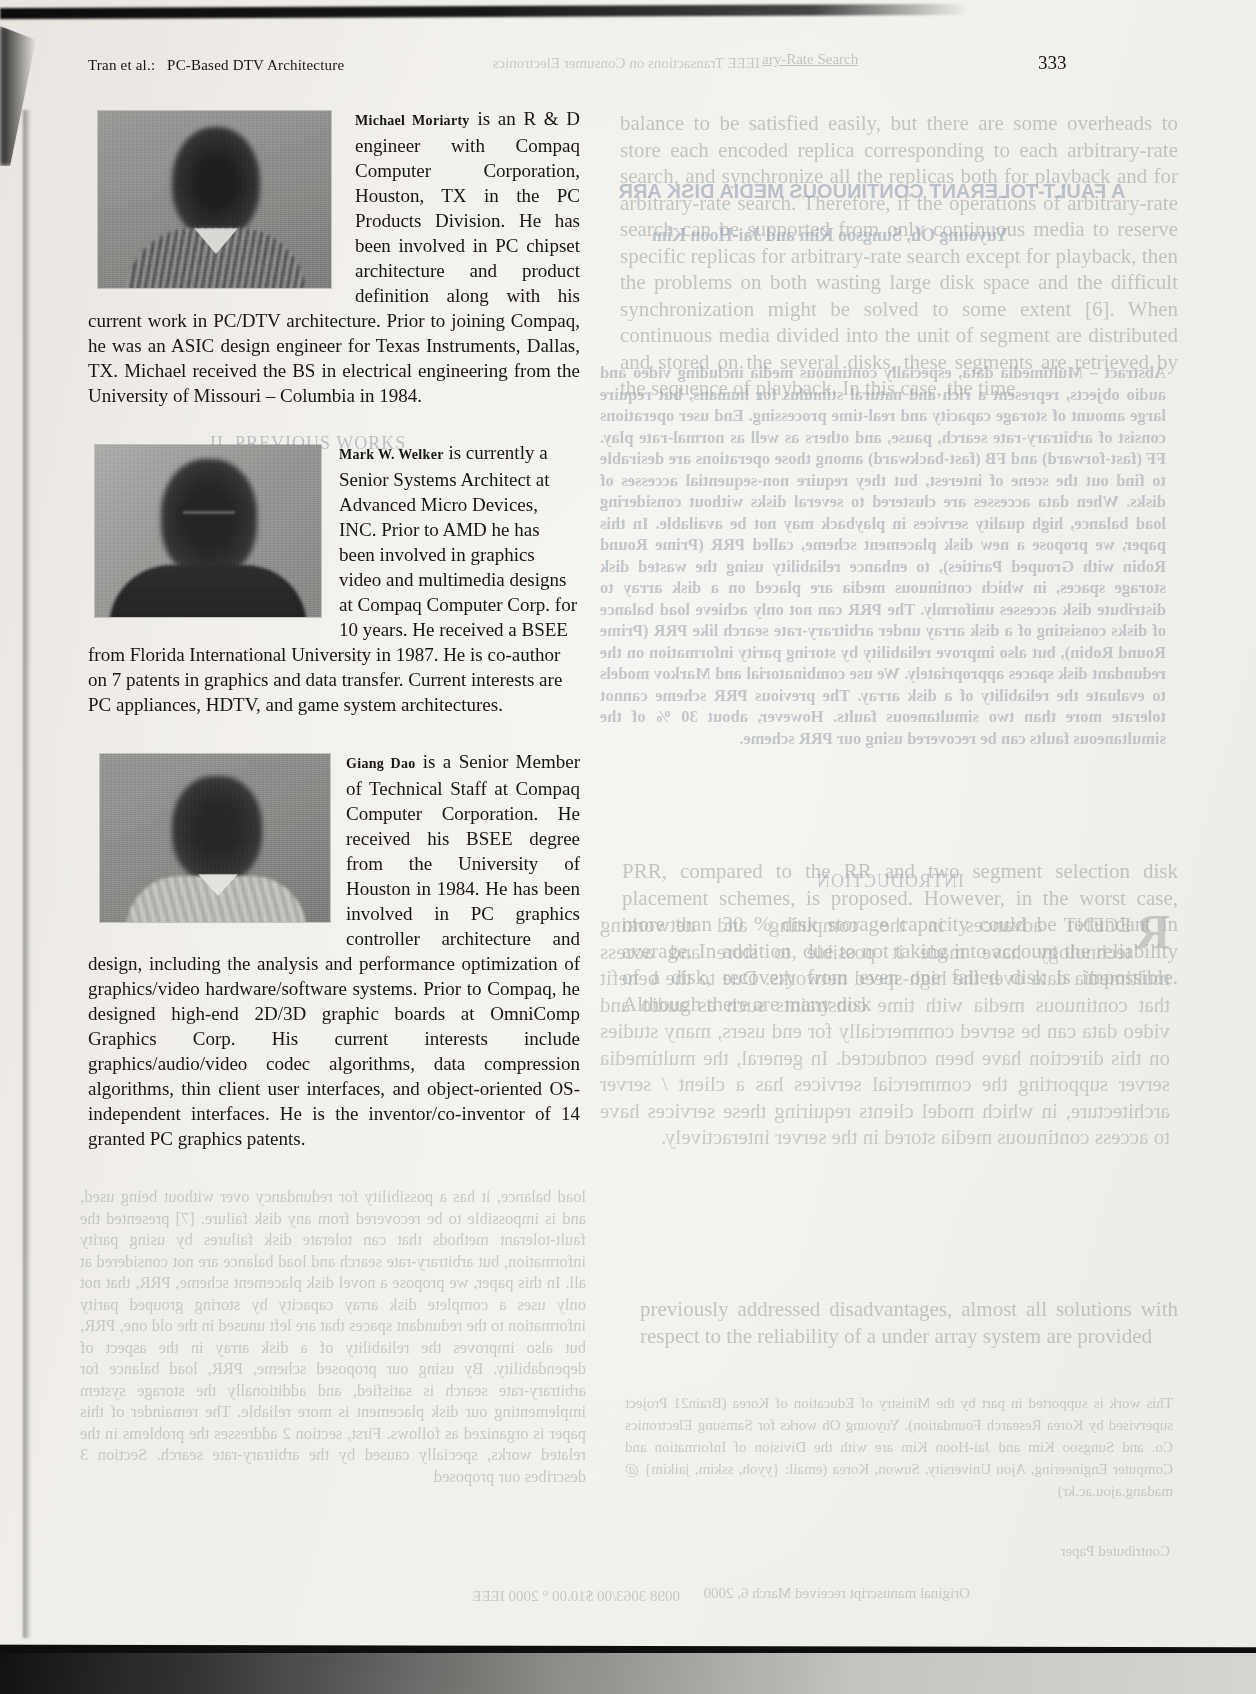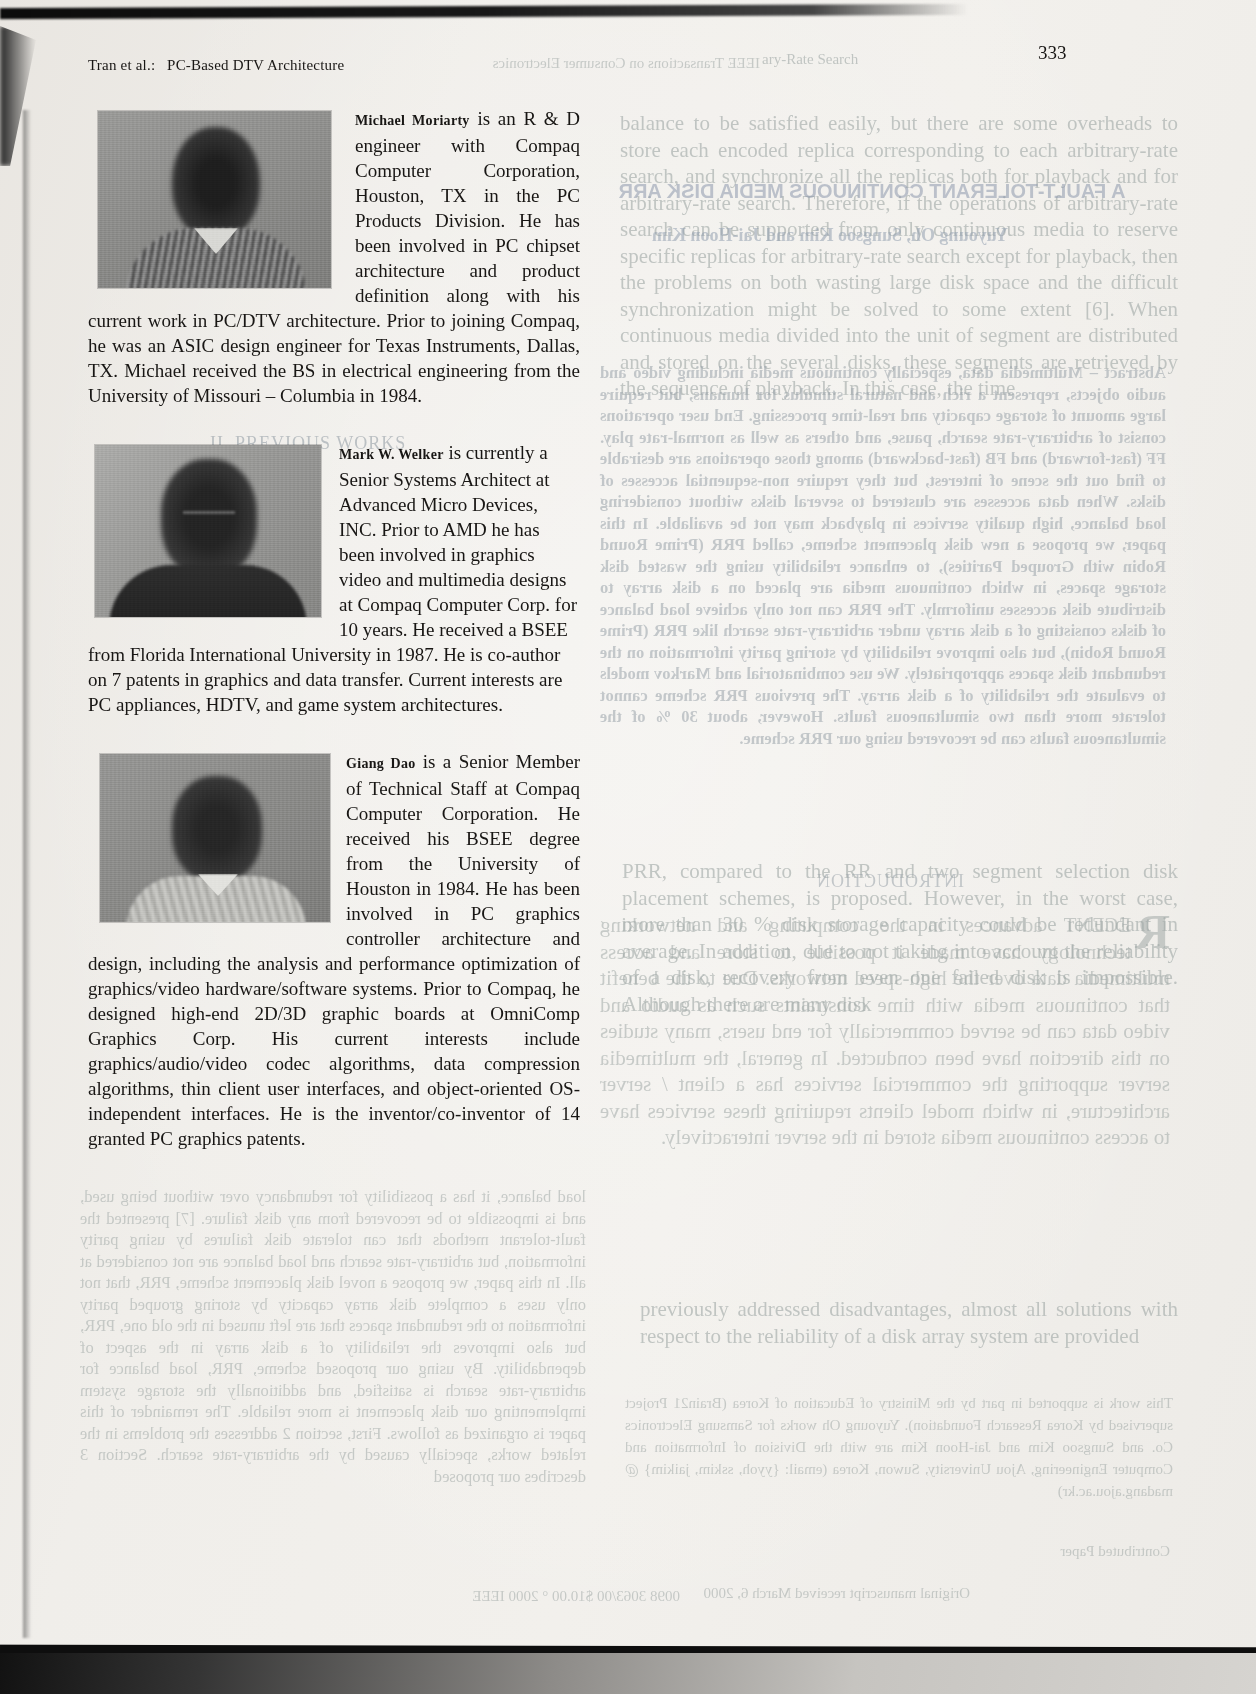--- a/index.html
+++ b/index.html
@@ -21,21 +21,21 @@
   .scan-left-line { position:absolute; top:110px; left:23px; width:8px; height:1528px; z-index:5;
     background:linear-gradient(to right,rgba(55,55,55,.5),rgba(55,55,55,0)); filter:blur(1px); }
   .scan-bottom-bar { position:absolute; left:0; top:1646px; width:1300px; height:9px; z-index:5;
     background:#0e0e0e; transform:rotate(0.12deg); filter:blur(.4px); }
   .scan-bottom-shadow { position:absolute; left:0; top:1653px; width:1256px; height:41px; z-index:5;
     background:linear-gradient(98deg,#121212 0%,#353535 16%,#8d8b88 44%,#c6c4c0 68%,#d6d4d0 100%); }
 
   
   .running-head { position:absolute; left:88px; top:57px; z-index:3;
     font-size:15px; white-space:pre; letter-spacing:.2px; }
-  .page-number { position:absolute; left:1038px; top:42px; z-index:3; font-size:19px; }
+  .page-number { position:absolute; left:1038px; top:52px; z-index:3; font-size:19px; }
 
   
   .content { position:absolute; left:88px; top:106px; width:492px; z-index:2; }
   .bio { margin:0 0 32px 0; }
   .bio p { margin:0; font-size:19px; line-height:25px; text-align:justify; }
   .bio.ragged p { text-align:left; }
   .bio-name { font-weight:bold; font-size:14px; letter-spacing:.3px; }
 
   
   .photo { position:relative; float:left; overflow:hidden;
@@ -94,38 +94,38 @@
 </head>
 <body>
 
 <div class="page">
 
   <div class="scan-top"></div>
   <div class="scan-left-wedge"></div>
   <div class="scan-left-line"></div>
 
   <div class="bleed mir" style="left:430px; top:50px; width:330px; font-size:15px;">IEEE Transactions on Consumer Electronics</div>
-  <div class="bleed read" style="left:762px; top:46px; width:200px; font-size:15px;">ary-Rate Search</div>
+  <div class="bleed read" style="left:762px; top:46px; width:200px; font-size:15px;text-decoration:underline;">ary-Rate Search</div>
 
   <div class="bleed read" style="left:620px; top:110px; width:558px;">balance to be satisfied easily, but there are some overheads to store each encoded replica corresponding to each arbitrary-rate search, and synchronize all the replicas both for playback and for arbitrary-rate search. Therefore, if the operations of arbitrary-rate search can be supported from only continuous media to reserve specific replicas for arbitrary-rate search except for playback, then the problems on both wasting large disk space and the difficult synchronization might be solved to some extent [6]. When continuous media divided into the unit of segment are distributed and stored on the several disks, these segments are retrieved by the sequence of playback. In this case, the time</div>
 
   <div class="bleed mir bt-title" style="left:582px; top:178px; width:580px;">A FAULT-TOLERANT CONTINUOUS MEDIA DISK ARR</div>
   <div class="bleed mir bt-authors" style="left:600px; top:222px; width:460px;">Yuyoung Oh, Sungsoo Kim and Jai-Hoon Kim</div>
 
   <div class="bleed read bt-heading" style="left:210px; top:430px; width:260px;">II. PREVIOUS WORKS</div>
 
   <div class="bleed mir boldish" style="left:600px; top:362px; width:566px; font-size:16.5px; line-height:21.5px;">Abstract – Multimedia data, especially continuous media including video and audio objects, represent a rich and natural stimulus for humans, but require large amount of storage capacity and real-time processing. End user operations consist of arbitrary-rate search, pause, and others as well as normal-rate play. FF (fast-forward) and FB (fast-backward) among those operations are desirable to find out the scene of interest, but they require non-sequential accesses of disks. When data accesses are clustered to several disks without considering load balance, high quality services in playback may not be available. In this paper, we propose a new disk placement scheme, called PRR (Prime Round Robin with Grouped Parities), to enhance reliability using the wasted disk storage spaces, in which continuous media are placed on a disk array to distribute disk accesses uniformly. The PRR can not only achieve load balance of disks consisting of a disk array under arbitrary-rate search like PRR (Prime Round Robin), but also improve reliability by storing parity information on the redundant disk spaces appropriately. We use combinatorial and Markov models to evaluate the reliability of a disk array. The previous PRR scheme cannot tolerate more than two simultaneous faults. However, about 30 % of the simultaneous faults can be recovered using our PRR scheme.</div>
 
   <div class="bleed read" style="left:622px; top:858px; width:556px;">PRR, compared to the RR and two segment selection disk placement schemes, is proposed. However, in the worst case, more than 30 % disk storage capacity could be redundant in average. In addition, due to not taking into account the reliability of a disk, recovery from even one failed disk is impossible. Although there are many disk</div>
 
   <div class="bleed mir bt-heading" style="left:770px; top:868px; width:240px; text-align:center;">INTRODUCTION</div>
 
   <div class="bleed mir dropcap" style="left:600px; top:912px; width:570px;">RECENT advances in the computing and networking technology have made it possible to store and access multimedia data over the high-speed networks. Due to the benefit that continuous media with time constraints such as audio and video data can be served commercially for end users, many studies on this direction have been conducted. In general, the multimedia server supporting the commercial services has a client / server architecture, in which model clients requiring these services have to access continuous media stored in the server interactively.</div>
 
-  <div class="bleed read" style="left:640px; top:1296px; width:538px;">previously addressed disadvantages, almost all solutions with respect to the reliability of a disk array system are provided</div>
+  <div class="bleed read" style="left:640px; top:1296px; width:538px;">previously addressed disadvantages, almost all solutions with respect to the reliability of a under array system are provided</div>
 
   <div class="bleed mir" style="left:80px; top:1186px; width:506px; font-size:16.5px; line-height:21.5px;">load balance, it has a possibility for redundancy over without being used, and is impossible to be recovered from any disk failure. [7] presented the fault-tolerant methods that can tolerate disk failures by using parity information, but arbitrary-rate search and load balance are not considered at all. In this paper, we propose a novel disk placement scheme, PRR, that not only uses a complete disk array capacity by storing grouped parity information to the redundant spaces that are left unused in the old one, PRR, but also improves the reliability of a disk array in the aspect of dependability. By using our proposed scheme, PRR, load balance for arbitrary-rate search is satisfied, and additionally the storage system implementing our disk placement is more reliable. The remainder of this paper is organized as follows. First, section 2 addresses the problems in the related works, specially caused by the arbitrary-rate search. Section 3 describes our proposed</div>
 
   <div class="bleed mir bt-small" style="left:625px; top:1392px; width:548px;">This work is supported in part by the Ministry of Education of Korea (Brain21 Project supervised by Korea Research Foundation). Yuyoung Oh works for Samsung Electronics Co. and Sungsoo Kim and Jai-Hoon Kim are with the Division of Information and Computer Engineering, Ajou University, Suwon, Korea (email: {yyoh, sskim, jaikim} @ madang.ajou.ac.kr)</div>
   <div class="bleed mir bt-small" style="left:1020px; top:1540px; width:150px;">Contributed Paper</div>
   <div class="bleed mir bt-small" style="left:690px; top:1582px; width:280px;">Original manuscript received March 6, 2000</div>
   <div class="bleed mir bt-small" style="left:450px; top:1585px; width:230px;">0098 3063/00 $10.00 ° 2000 IEEE</div>
 
   <div class="running-head">Tran et al.:   PC-Based DTV Architecture</div>
   <div class="page-number">333</div>

